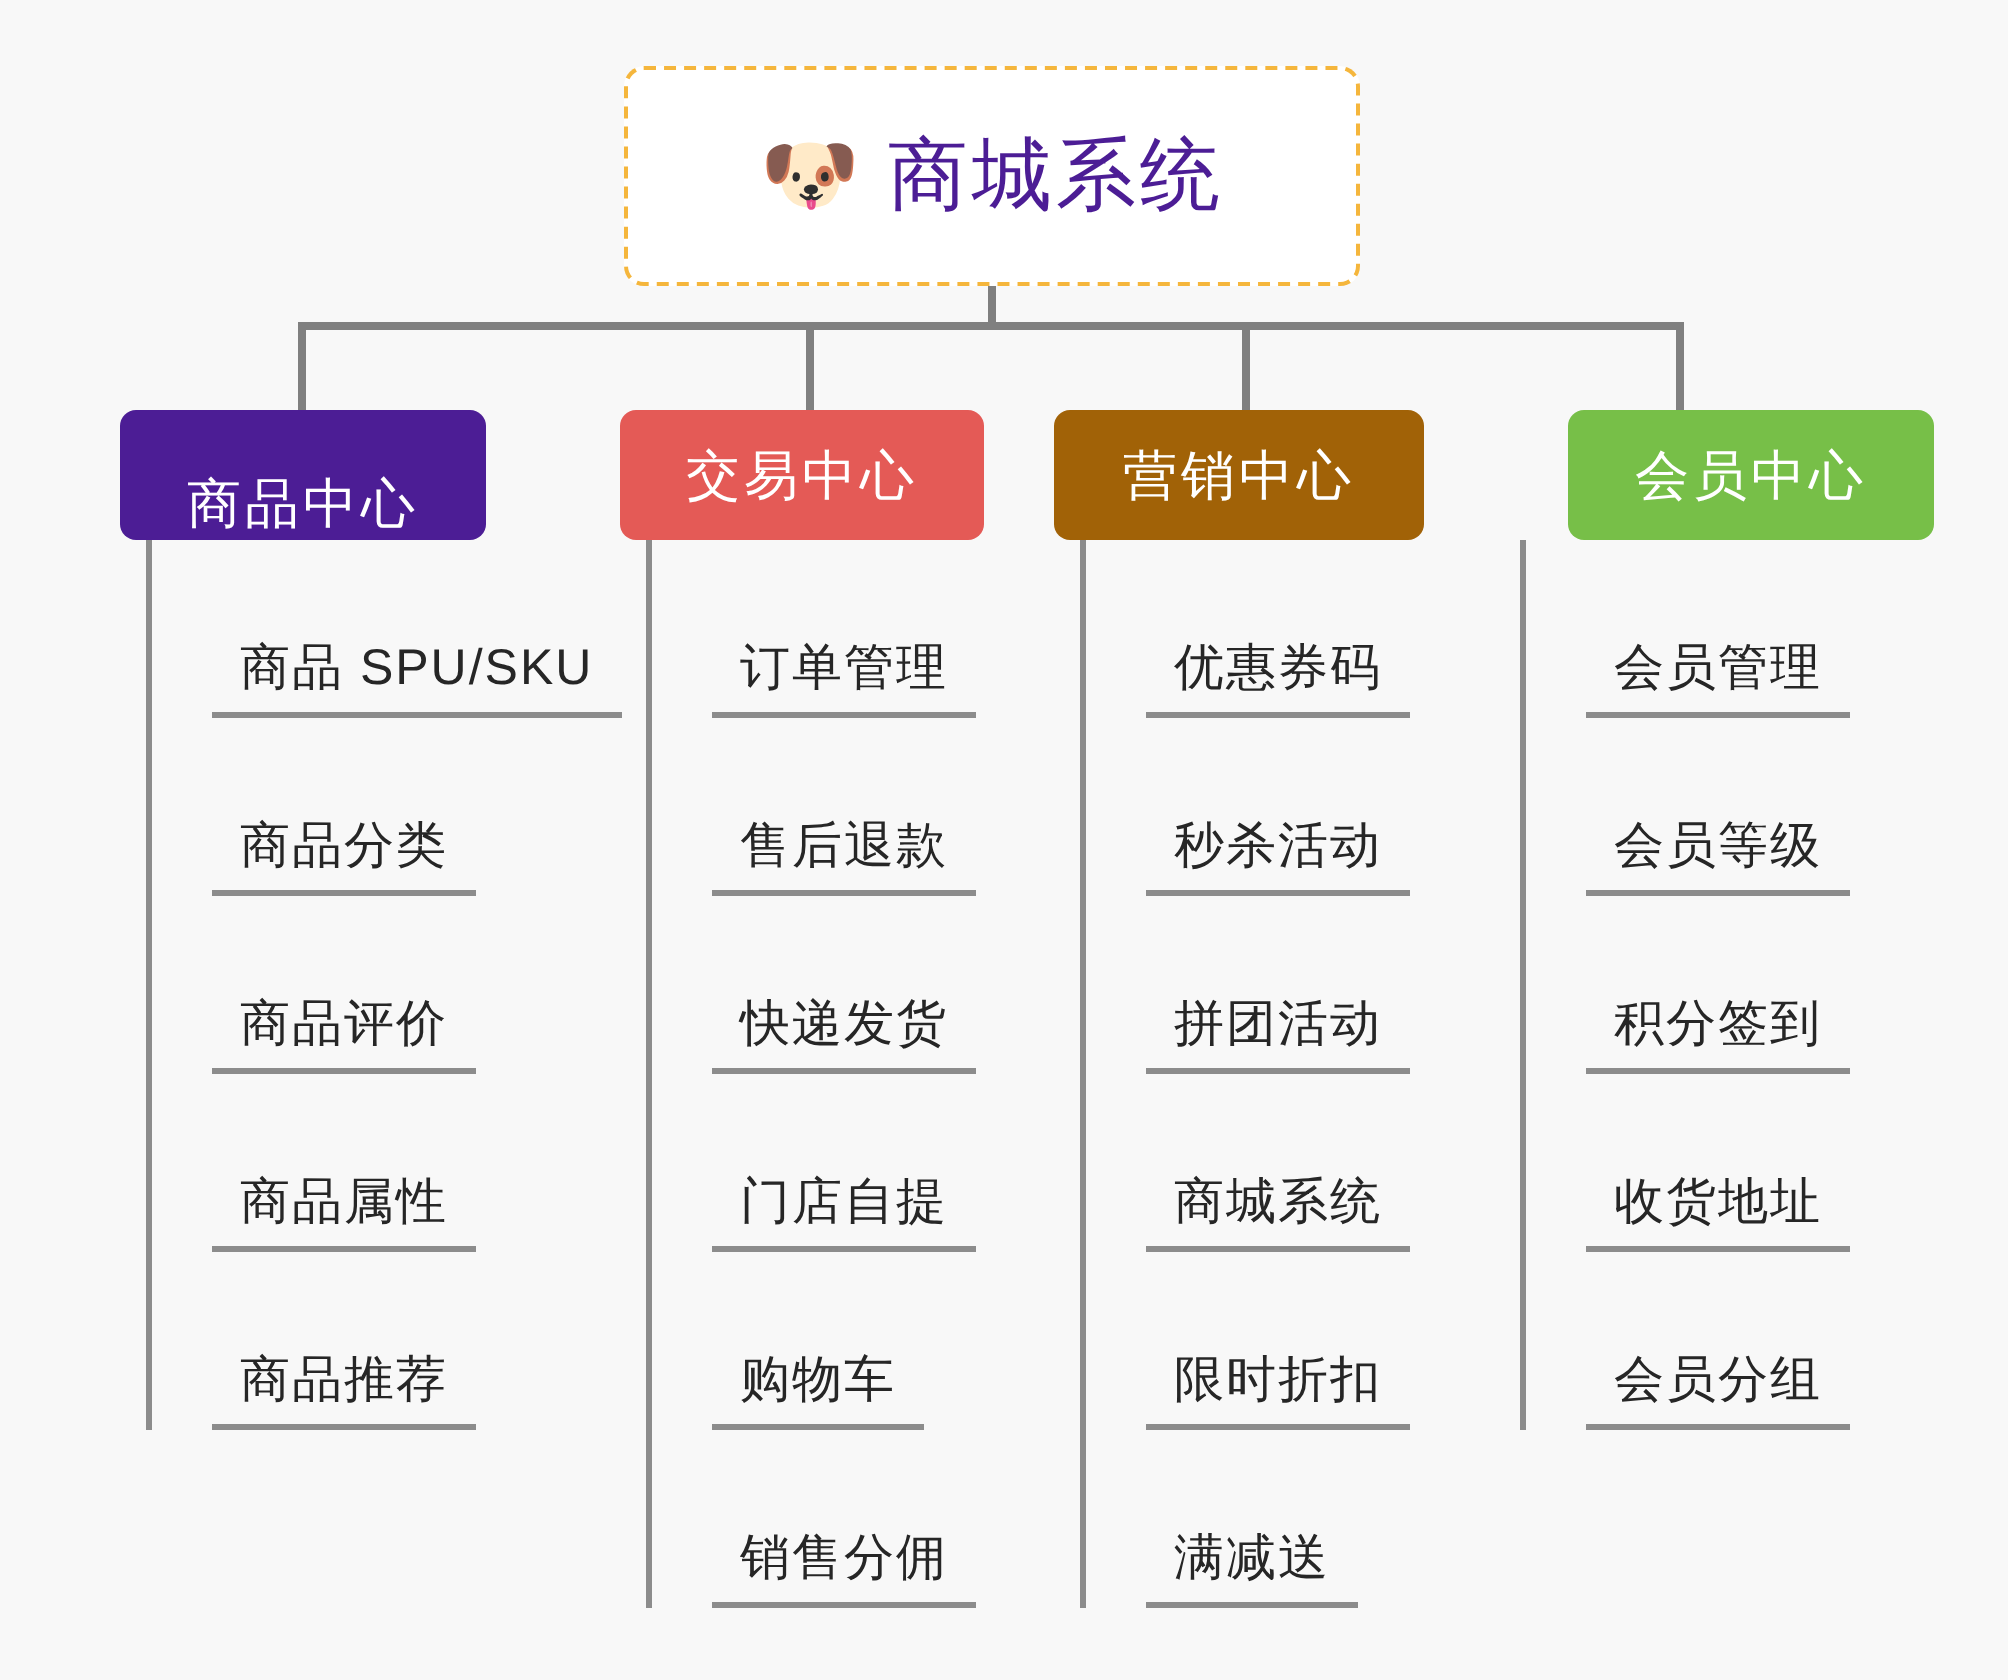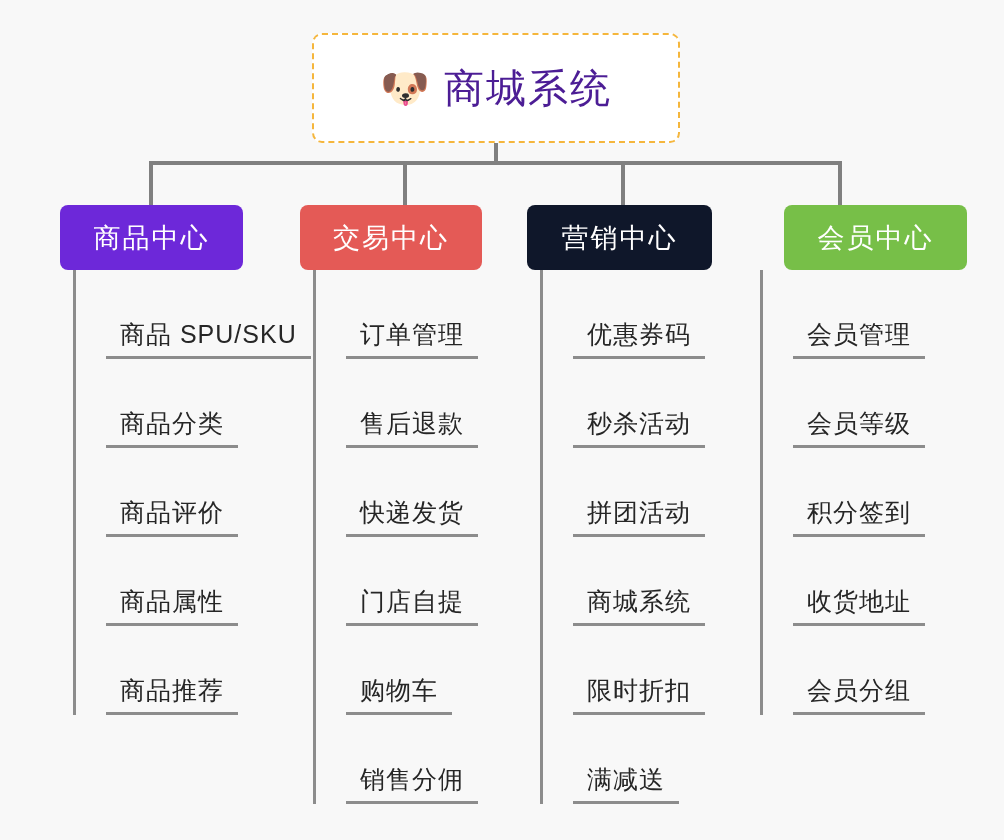--- a/index.html
+++ b/index.html
@@ -116,21 +116,21 @@
   <div class="conn conn-v" style="left:494px; top:143px; height:22px;"></div>
 
   <div class="conn conn-h" style="left:149px; top:161px; width:693px;"></div>
 
   <div class="conn conn-v" style="left:149px; top:161px; height:44px;"></div>
   <div class="conn conn-v" style="left:403px; top:161px; height:44px;"></div>
   <div class="conn conn-v" style="left:621px; top:161px; height:44px;"></div>
   <div class="conn conn-v" style="left:838px; top:161px; height:44px;"></div>
 
   <div class="branch" style="left:60px; width:183px;">
-    <div class="branch-head" style="background:#6d28d9; width:183px;">
+    <div class="branch-head" style="background:#4c1d95; width:183px;align-items:flex-end;">
       <span>商品中心</span>
     </div>
     <div class="branch-body">
       <div class="leaf">
         <span class="leaf-inner">商品 SPU/SKU</span>
       </div>
       <div class="leaf">
         <span class="leaf-inner">商品分类</span>
       </div>
       <div class="leaf">
@@ -138,21 +138,21 @@
       </div>
       <div class="leaf">
         <span class="leaf-inner">商品属性</span>
       </div>
       <div class="leaf">
         <span class="leaf-inner">商品推荐</span>
       </div>
     </div>
   </div>
 
-  <div class="branch" style="left:300px; width:182px;">
+  <div class="branch" style="left:310px; width:182px;">
     <div class="branch-head" style="background:#e45a56; width:182px;">
       <span>交易中心</span>
     </div>
     <div class="branch-body">
       <div class="leaf">
         <span class="leaf-inner">订单管理</span>
       </div>
       <div class="leaf">
         <span class="leaf-inner">售后退款</span>
       </div>
@@ -165,21 +165,21 @@
       <div class="leaf">
         <span class="leaf-inner">购物车</span>
       </div>
       <div class="leaf">
         <span class="leaf-inner">销售分佣</span>
       </div>
     </div>
   </div>
 
   <div class="branch" style="left:527px; width:185px;">
-    <div class="branch-head" style="background:#0f172a; width:185px;">
+    <div class="branch-head" style="background:#a16207; width:185px;">
       <span>营销中心</span>
     </div>
     <div class="branch-body">
       <div class="leaf">
         <span class="leaf-inner">优惠券码</span>
       </div>
       <div class="leaf">
         <span class="leaf-inner">秒杀活动</span>
       </div>
       <div class="leaf">

